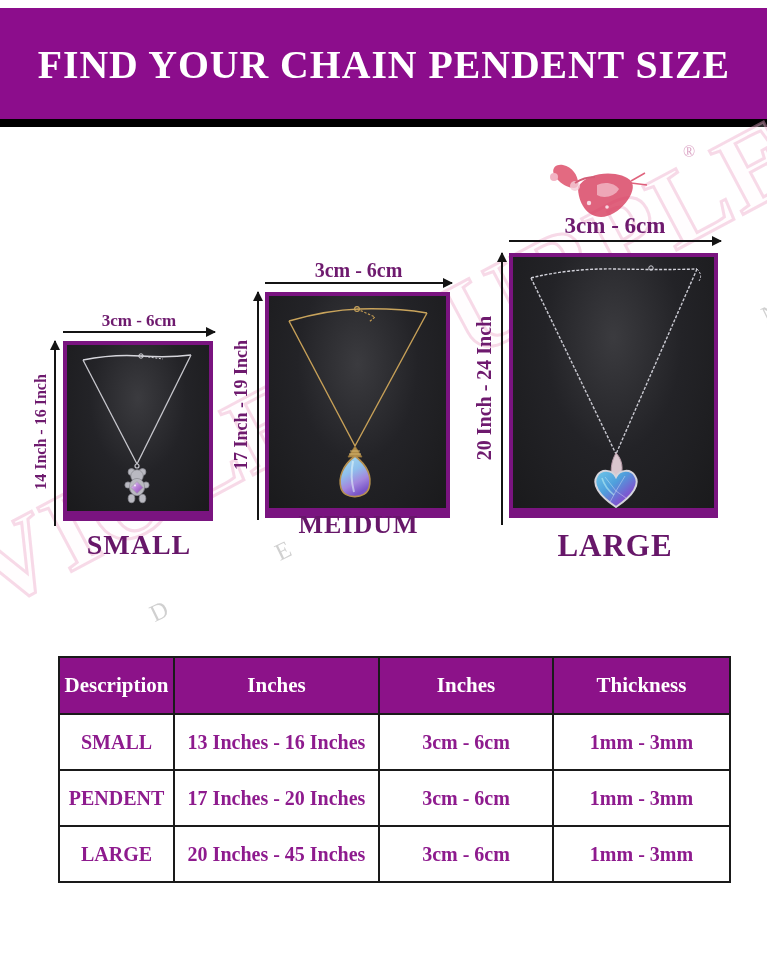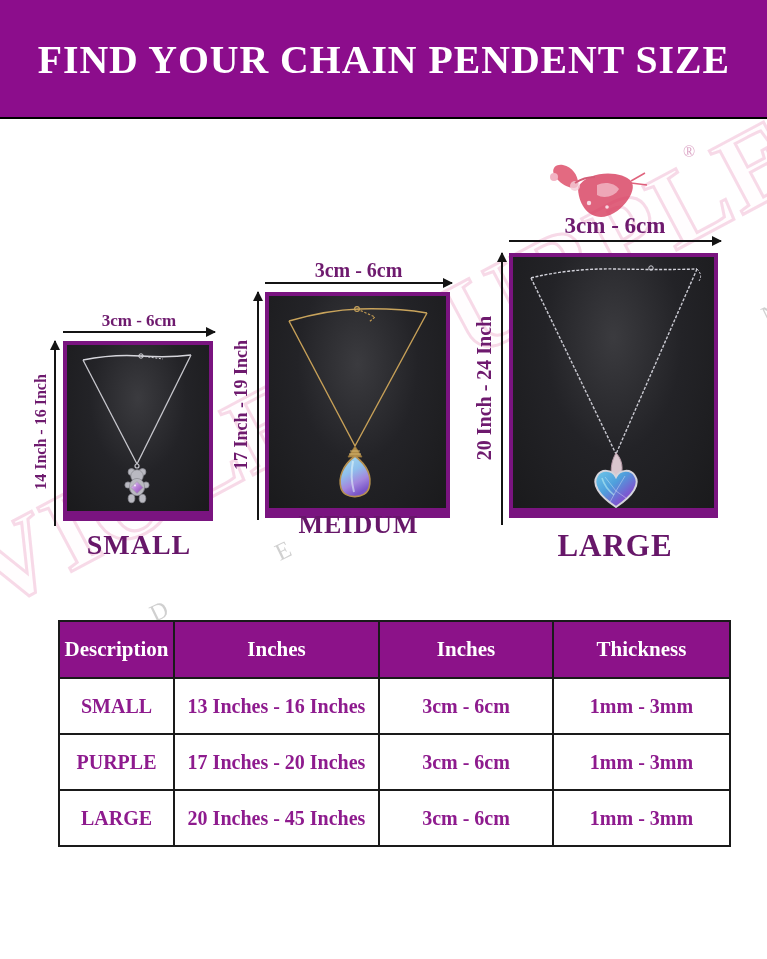--- a/index.html
+++ b/index.html
@@ -4,22 +4,22 @@
 <style>
   html,body{margin:0;padding:0;background:#ffffff;}
   *{box-sizing:border-box;}
   .canvas{
     position:relative;width:767px;height:959px;background:#ffffff;
     overflow:hidden;font-family:"Liberation Serif","DejaVu Serif",serif;
   }
 
   
   .banner{
-    position:absolute;left:0;top:0;width:767px;height:119px;
-    background:#8c0d8c;border-bottom:2px solid #000000;
+    position:absolute;left:0;top:8px;width:767px;height:119px;
+    background:#8c0d8c;border-bottom:8px solid #000000;
     display:flex;align-items:center;justify-content:center;
   }
   .banner h1{
     margin:0;color:#ffffff;font-size:41px;font-weight:700;letter-spacing:1px;
     transform:scaleX(.97);white-space:nowrap;
   }
 
   
   .wm-main{
     position:absolute;left:-115px;top:300px;width:1000px;text-align:center;
@@ -89,21 +89,21 @@
 
   .size-name{
     position:absolute;text-align:center;font-weight:700;color:#671769;letter-spacing:1px;white-space:nowrap;
   }
   .sg-s .size-name{left:33px;width:152px;top:224px;font-size:28px;}
   .sg-m .size-name{left:37px;width:187px;top:255px;font-size:26px;}
   .sg-l .size-name{left:39px;width:212px;top:316px;font-size:31px;}
 
   
   table.size-table{
-    position:absolute;left:58px;top:620px;width:671px;z-index:2;
+    position:absolute;left:58px;top:656px;width:671px;z-index:2;
     border-collapse:collapse;table-layout:fixed;background:#ffffff;
   }
   .size-table th,.size-table td{
     border:2px solid #1a1a1a;text-align:center;vertical-align:middle;padding:0;
   }
   .size-table th{
     background:#8c1289;color:#ffffff;font-size:21px;font-weight:700;height:57px;
   }
   .size-table td{
     color:#8e1b8e;font-size:20px;font-weight:700;height:56px;
@@ -247,21 +247,21 @@
       </tr>
     </thead>
     <tbody>
       <tr>
         <td>SMALL</td>
         <td>13 Inches - 16 Inches</td>
         <td>3cm - 6cm</td>
         <td>1mm - 3mm</td>
       </tr>
       <tr>
-        <td>PURPLE</td>
+        <td>PENDENT</td>
         <td>17 Inches - 20 Inches</td>
         <td>3cm - 6cm</td>
         <td>1mm - 3mm</td>
       </tr>
       <tr>
         <td>LARGE</td>
         <td>20 Inches - 45 Inches</td>
         <td>3cm - 6cm</td>
         <td>1mm - 3mm</td>
       </tr>

